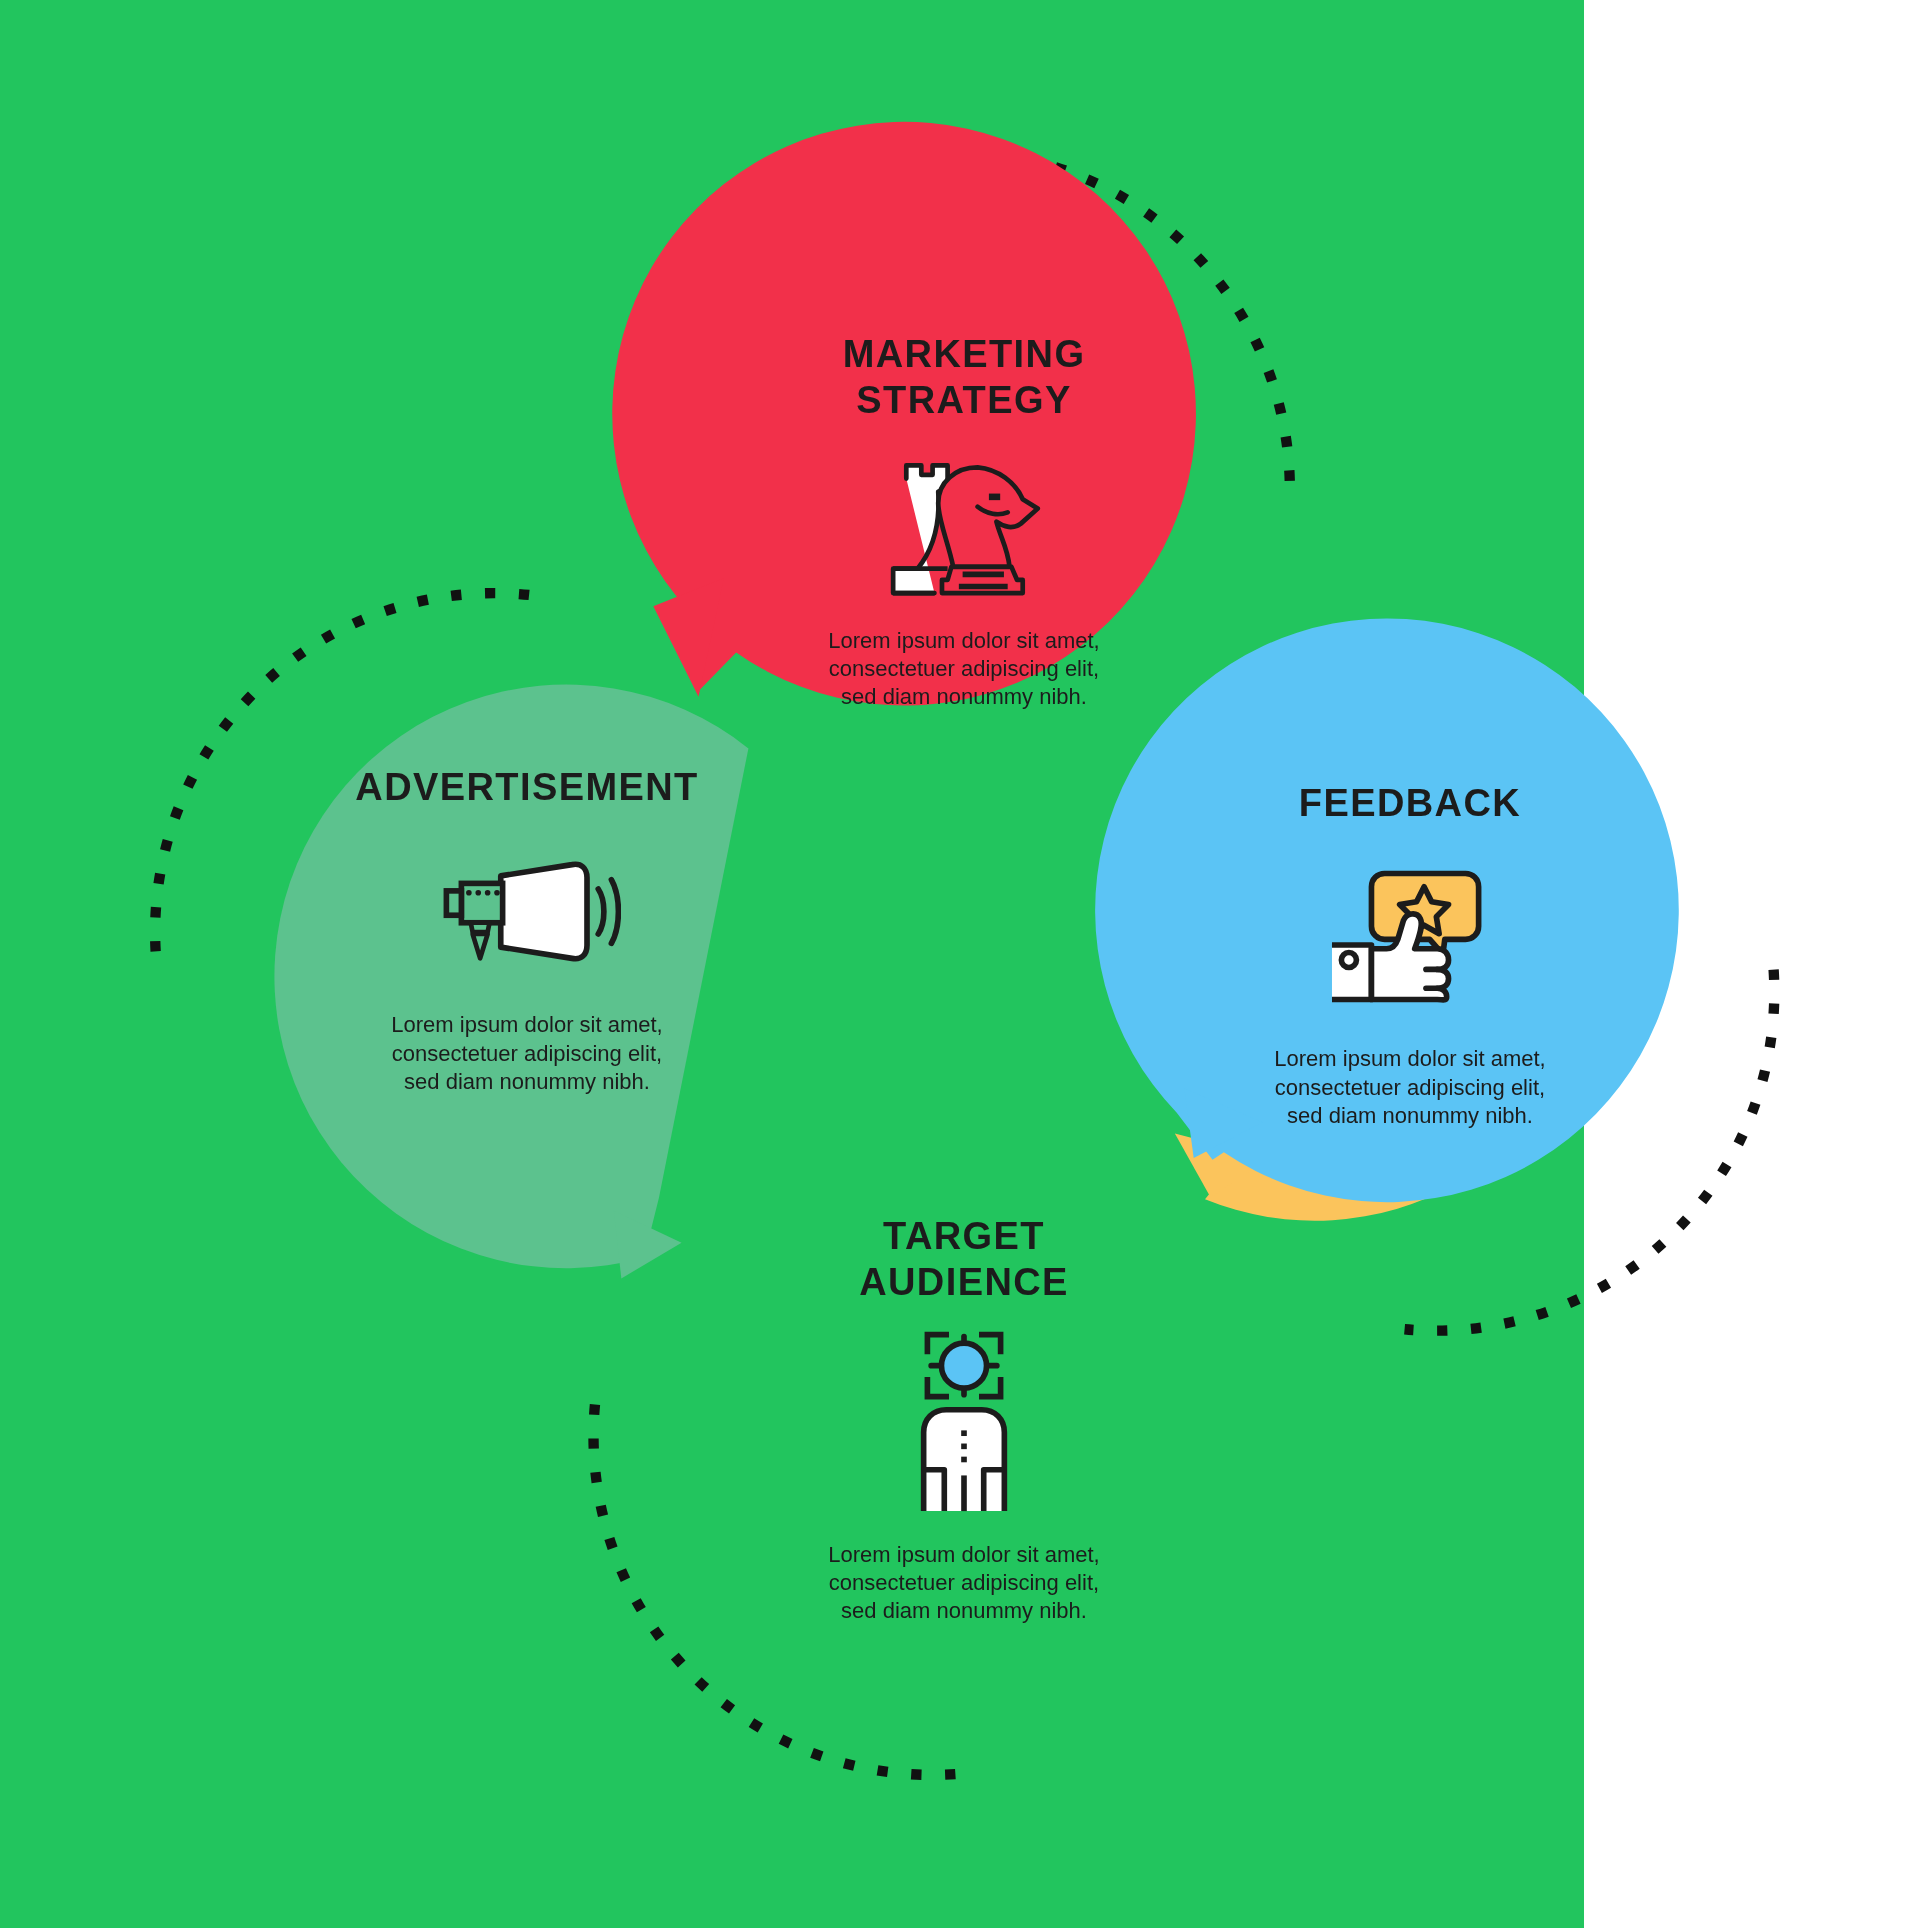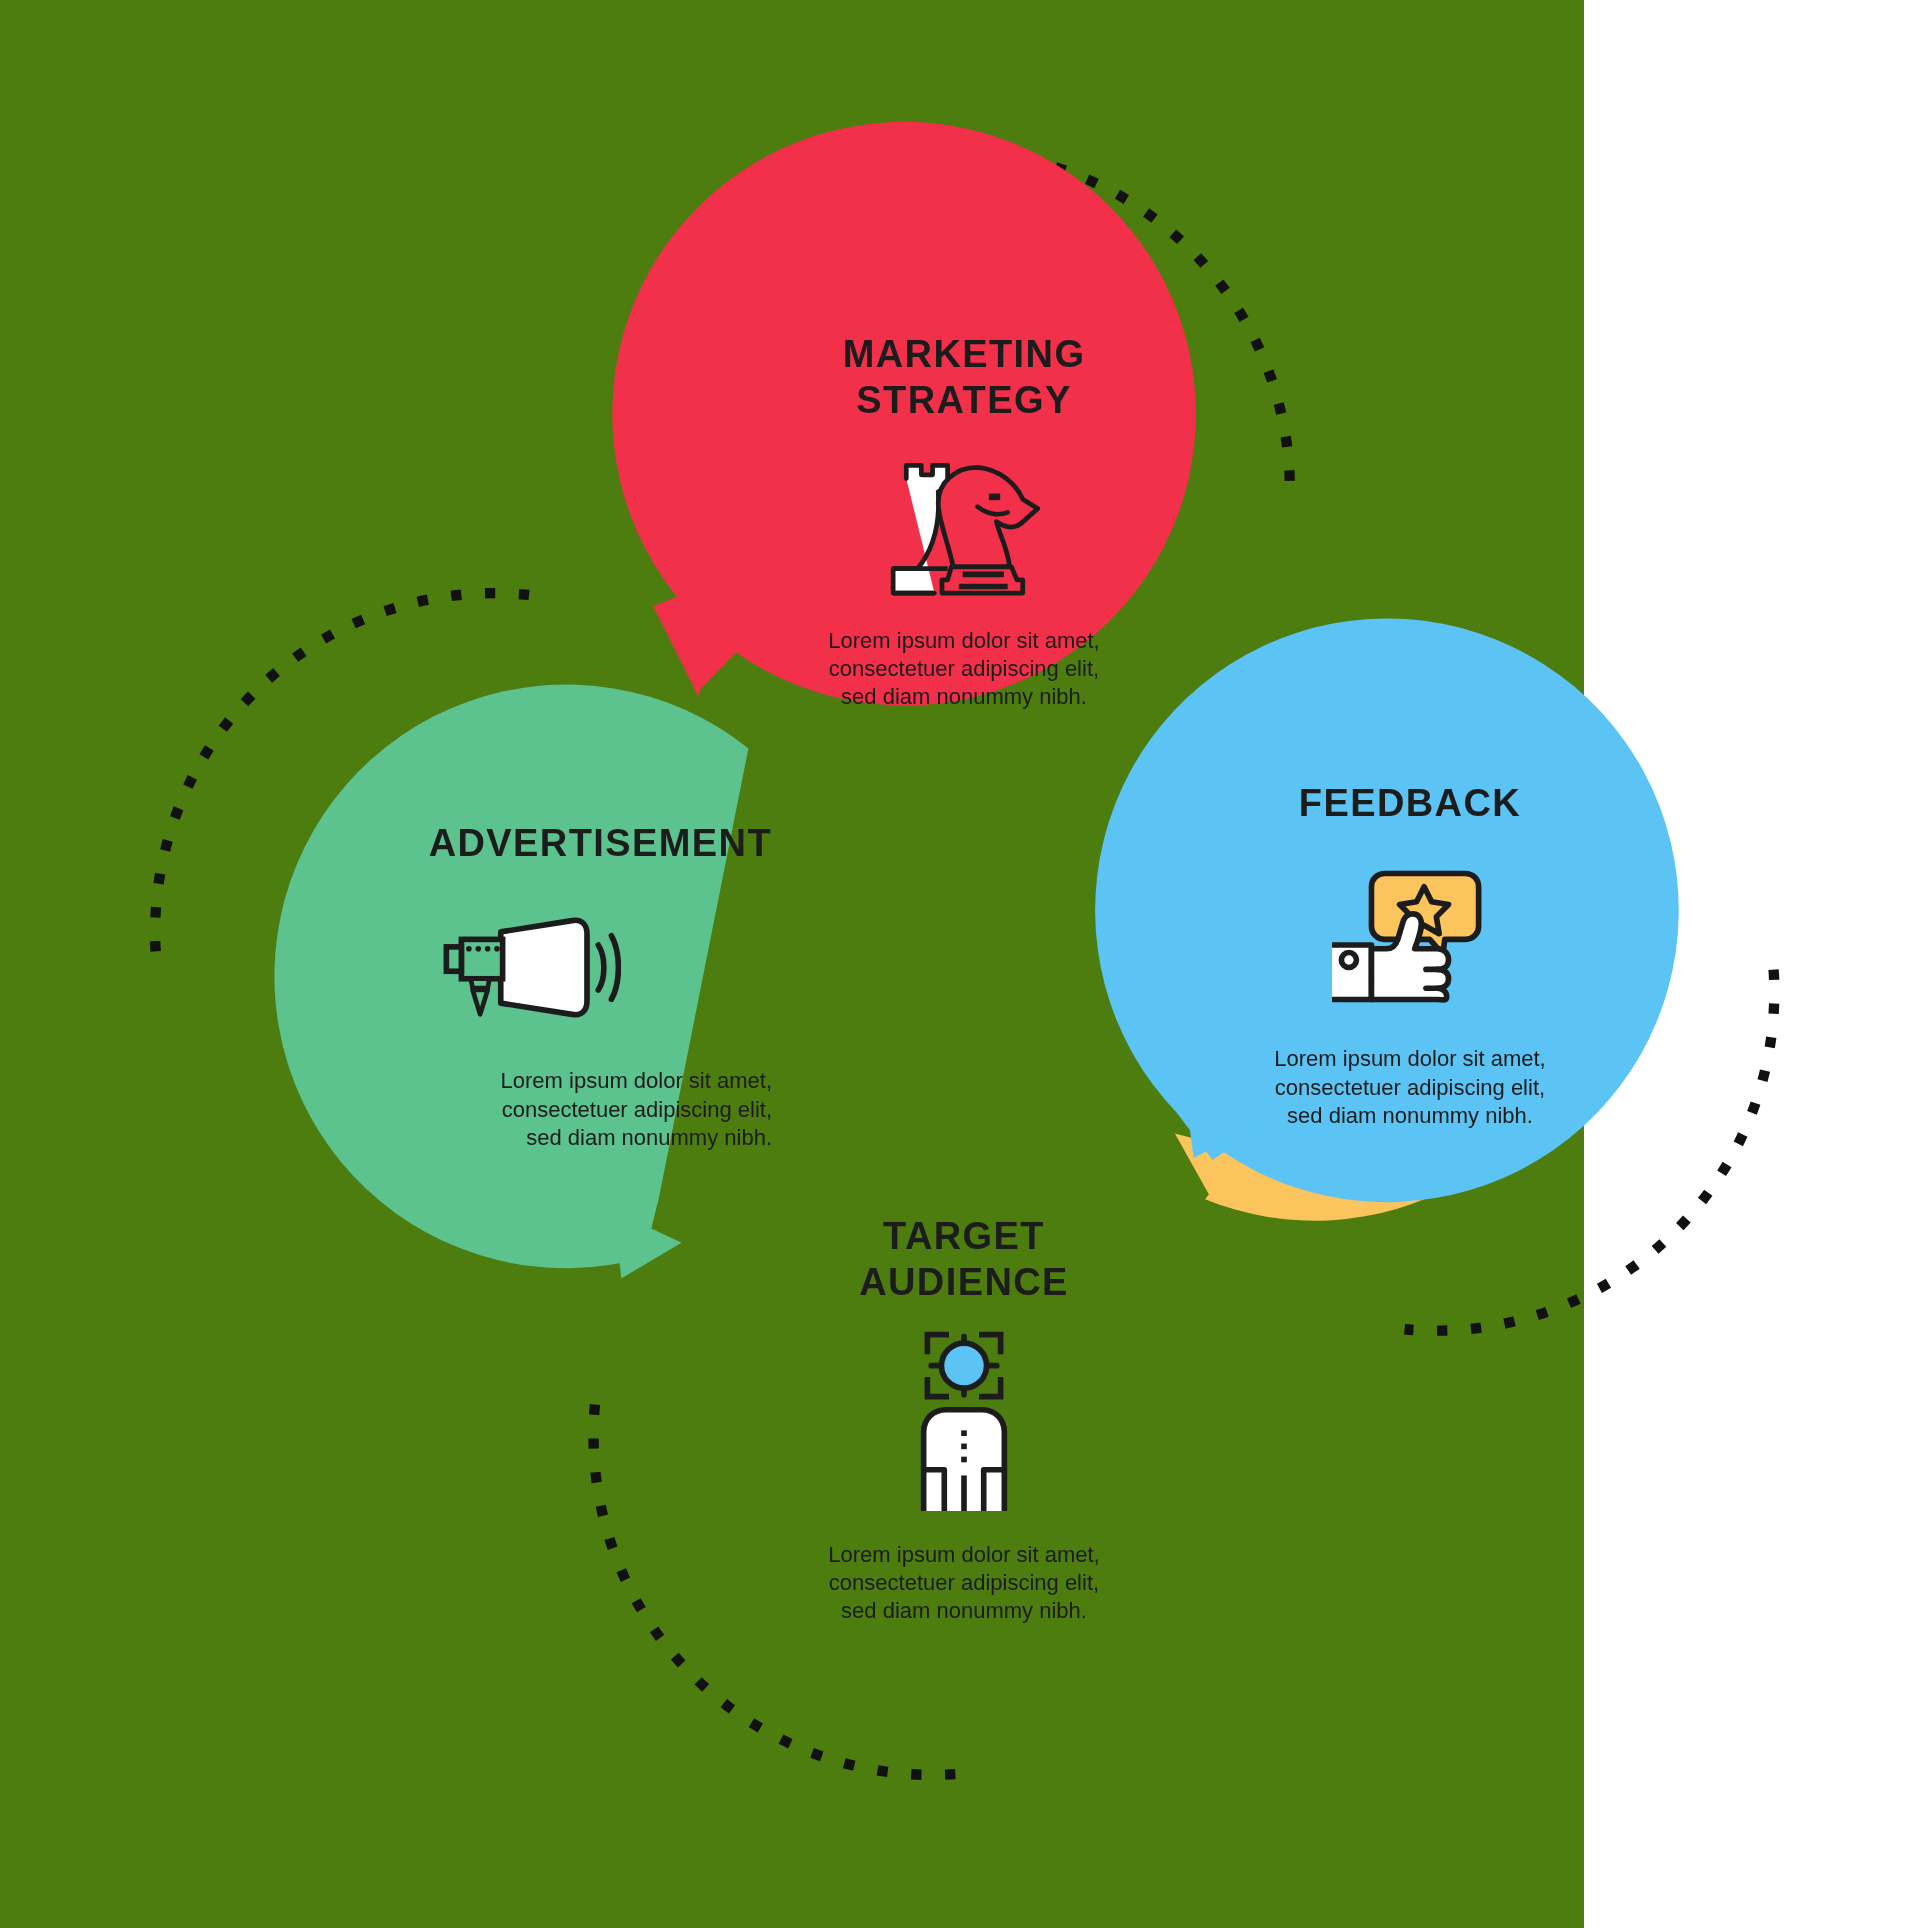--- a/index.html
+++ b/index.html
@@ -11,21 +11,21 @@
     width: 1928px;
     height: 1928px;
     font-family: "Liberation Sans", sans-serif;
     overflow: hidden;
     position: relative;
   }
   #infographic-root {
     position: relative;
     width: 1584px;
     height: 1928px;
-    background: #4d7c0f;
+    background: #22c55e;
   }
   #arc-layer {
     position: absolute;
     top: 0; left: 0;
     width: 1928px;
     height: 1928px;
   }
   .node {
     position: absolute;
     text-align: center;
@@ -52,21 +52,21 @@
   }
   .node-icon {
     display: block;
     margin: 0 auto;
   }
   
   #node-marketing-strategy { left: 719px; top: 331px; }
   #node-marketing-strategy .node-icon { margin-top: 26px; }
   #node-marketing-strategy .node-desc { margin-top: 26px; }
 
-  #node-advertisement { left: 282px; top: 820px; text-align: right; }
+  #node-advertisement { left: 282px; top: 764px; }
   #node-advertisement .node-icon { margin-top: 49px; }
   #node-advertisement .node-desc { margin-top: 47px; }
 
   #node-feedback { left: 1165px; top: 780px; }
   #node-feedback .node-icon { margin-top: 40px; }
   #node-feedback .node-desc { margin-top: 38px; }
 
   #node-target-audience { left: 719px; top: 1213px; }
   #node-target-audience .node-icon { margin-top: 21px; }
   #node-target-audience .node-desc { margin-top: 26px; }

